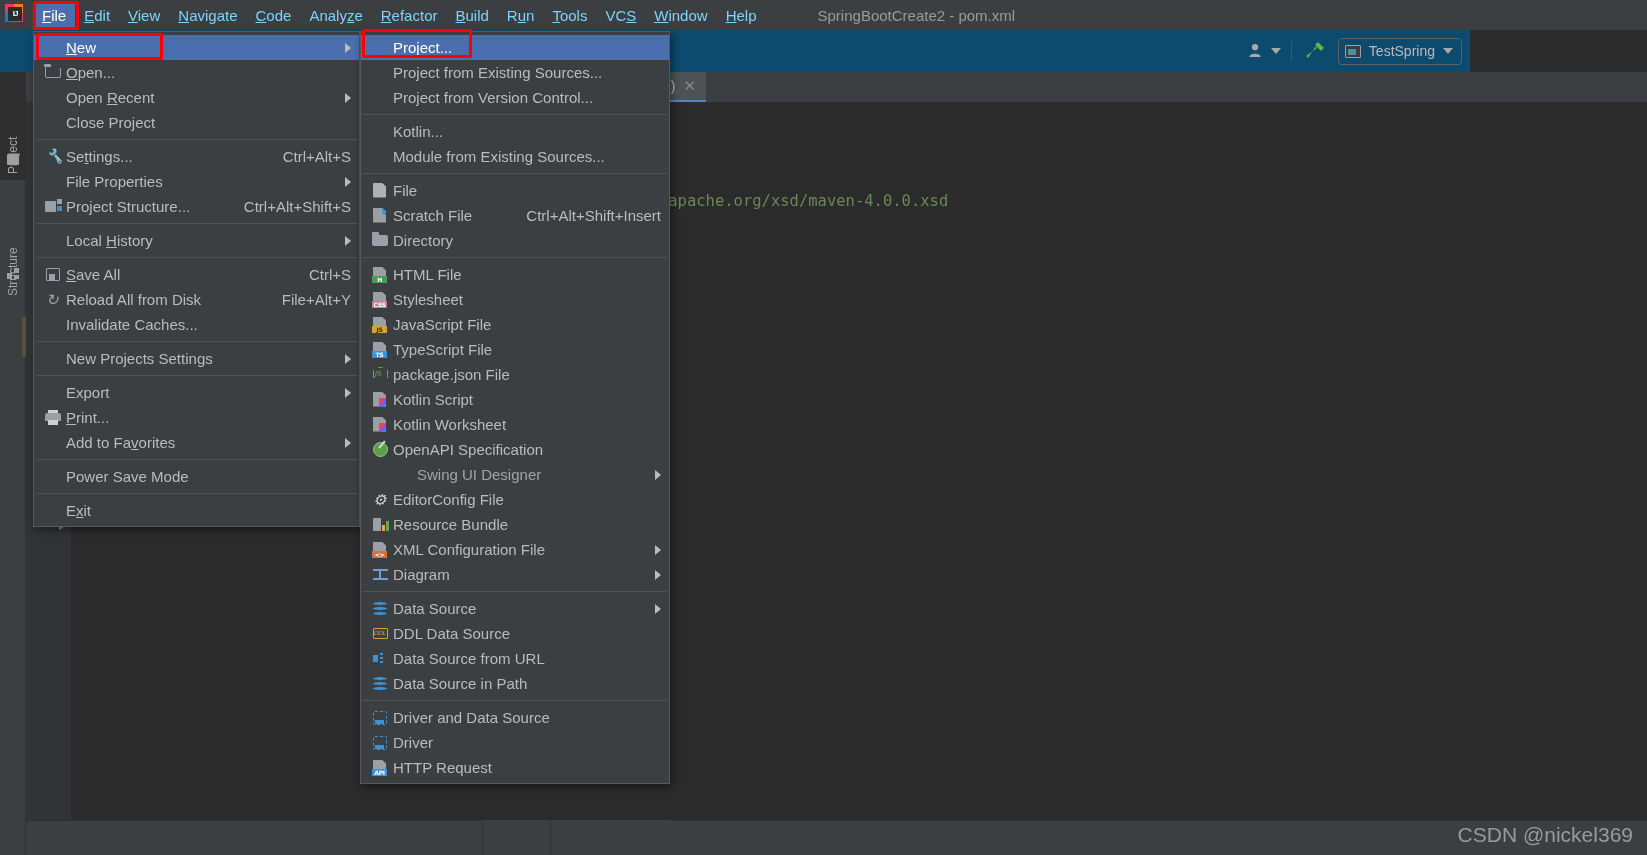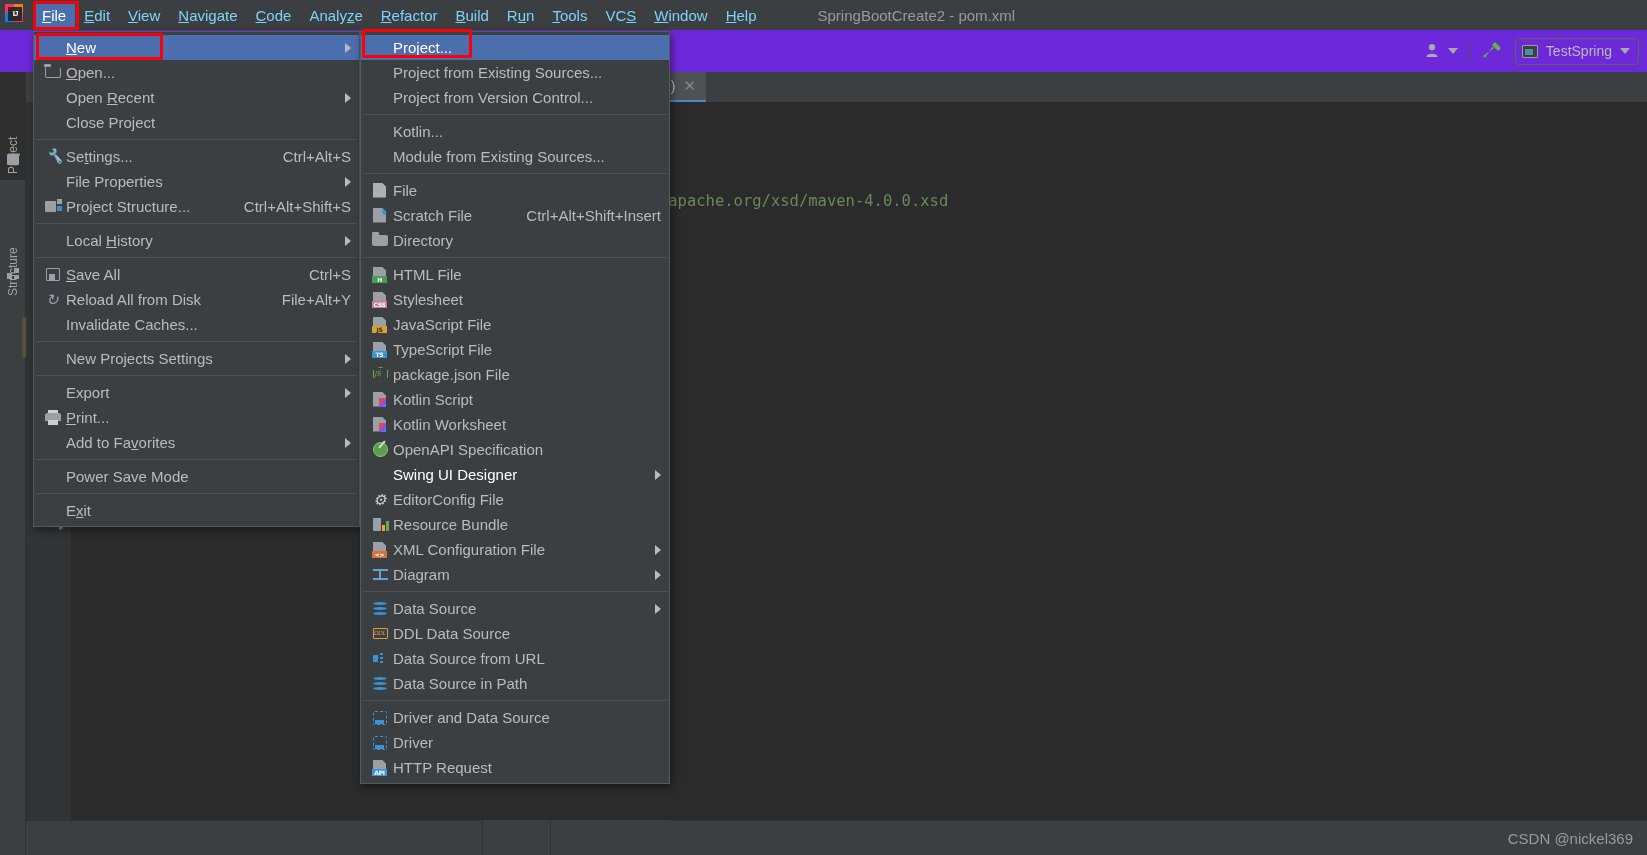--- a/index.html
+++ b/index.html
@@ -60,22 +60,22 @@
   .redbox {
     position: absolute;
     border: 3px solid #fb0007;
     border-radius: 2px;
     pointer-events: none;
     z-index: 120;
   }
 
   
   .toolbar {
-    position: absolute; top: 30px; left: 0; width: 1647px; height: 42px;
-    background: #6d28d9;
+    position: absolute; top: 30px; left: 0; width: 1470px; height: 42px;
+    background: #0c4a6e;
     z-index: 10;
   }
   .toolbar-right {
     position: absolute; right: 8px; top: 0; height: 42px;
     display: flex; align-items: center; gap: 10px;
   }
   .tb-icon { display:flex; align-items:center; color:#a9a9a9; }
   .tb-sep { width:1px; height:20px; background:#4f5355; }
   .run-config {
     display: flex; align-items: center; gap: 8px;
@@ -175,21 +175,21 @@
     position: absolute; left: 0; right: 0; bottom: 0; height: 35px;
     background: #3c3f41;
     border-top: 1px solid #323232;
   }
   .statusbar-tile {
     position:absolute; bottom:0; height:35px; background:#3c3f41;
     border-left:1px solid #323232;
   }
   .watermark {
     position: absolute; right: 14px; bottom: 8px;
-    color: #9a9a9a; font-size: 15px;
+    color: #9a9a9a; font-size: 21px;
     font-family: "Liberation Sans", sans-serif;
   }
 
   
   .popup {
     position: absolute;
     background: #3c3f41;
     border: 1px solid #565a5c;
     box-shadow: 2px 3px 8px rgba(0,0,0,.45);
     z-index: 100;
@@ -202,21 +202,21 @@
     position: relative;
     display: flex; align-items: center;
     height: 25px;
     padding: 0 8px 0 0;
     color: #bbbbbb;
     font-size: 15px;
     white-space: nowrap;
     cursor: default;
   }
   .mrow.sel { background: #4b6eaf; color: #ffffff; }
-  .mrow.disabled { color: #ffffff; }
+  .mrow.disabled { color: #a3a3a3; gap: 24px; }
   .mrow .m-ico {
     width: 24px; min-width: 24px; height: 16px; margin-left: 8px;
     position: relative; display:inline-block;
   }
   .mrow .m-lbl { flex: 1 1 auto; }
   .mrow .m-key { color: #bbbbbb; font-size: 15px; margin-left: 26px; }
   .mrow .m-arrow {
     width: 0; height: 0; margin-left: auto;
     border-top: 5px solid transparent;
     border-bottom: 5px solid transparent;

